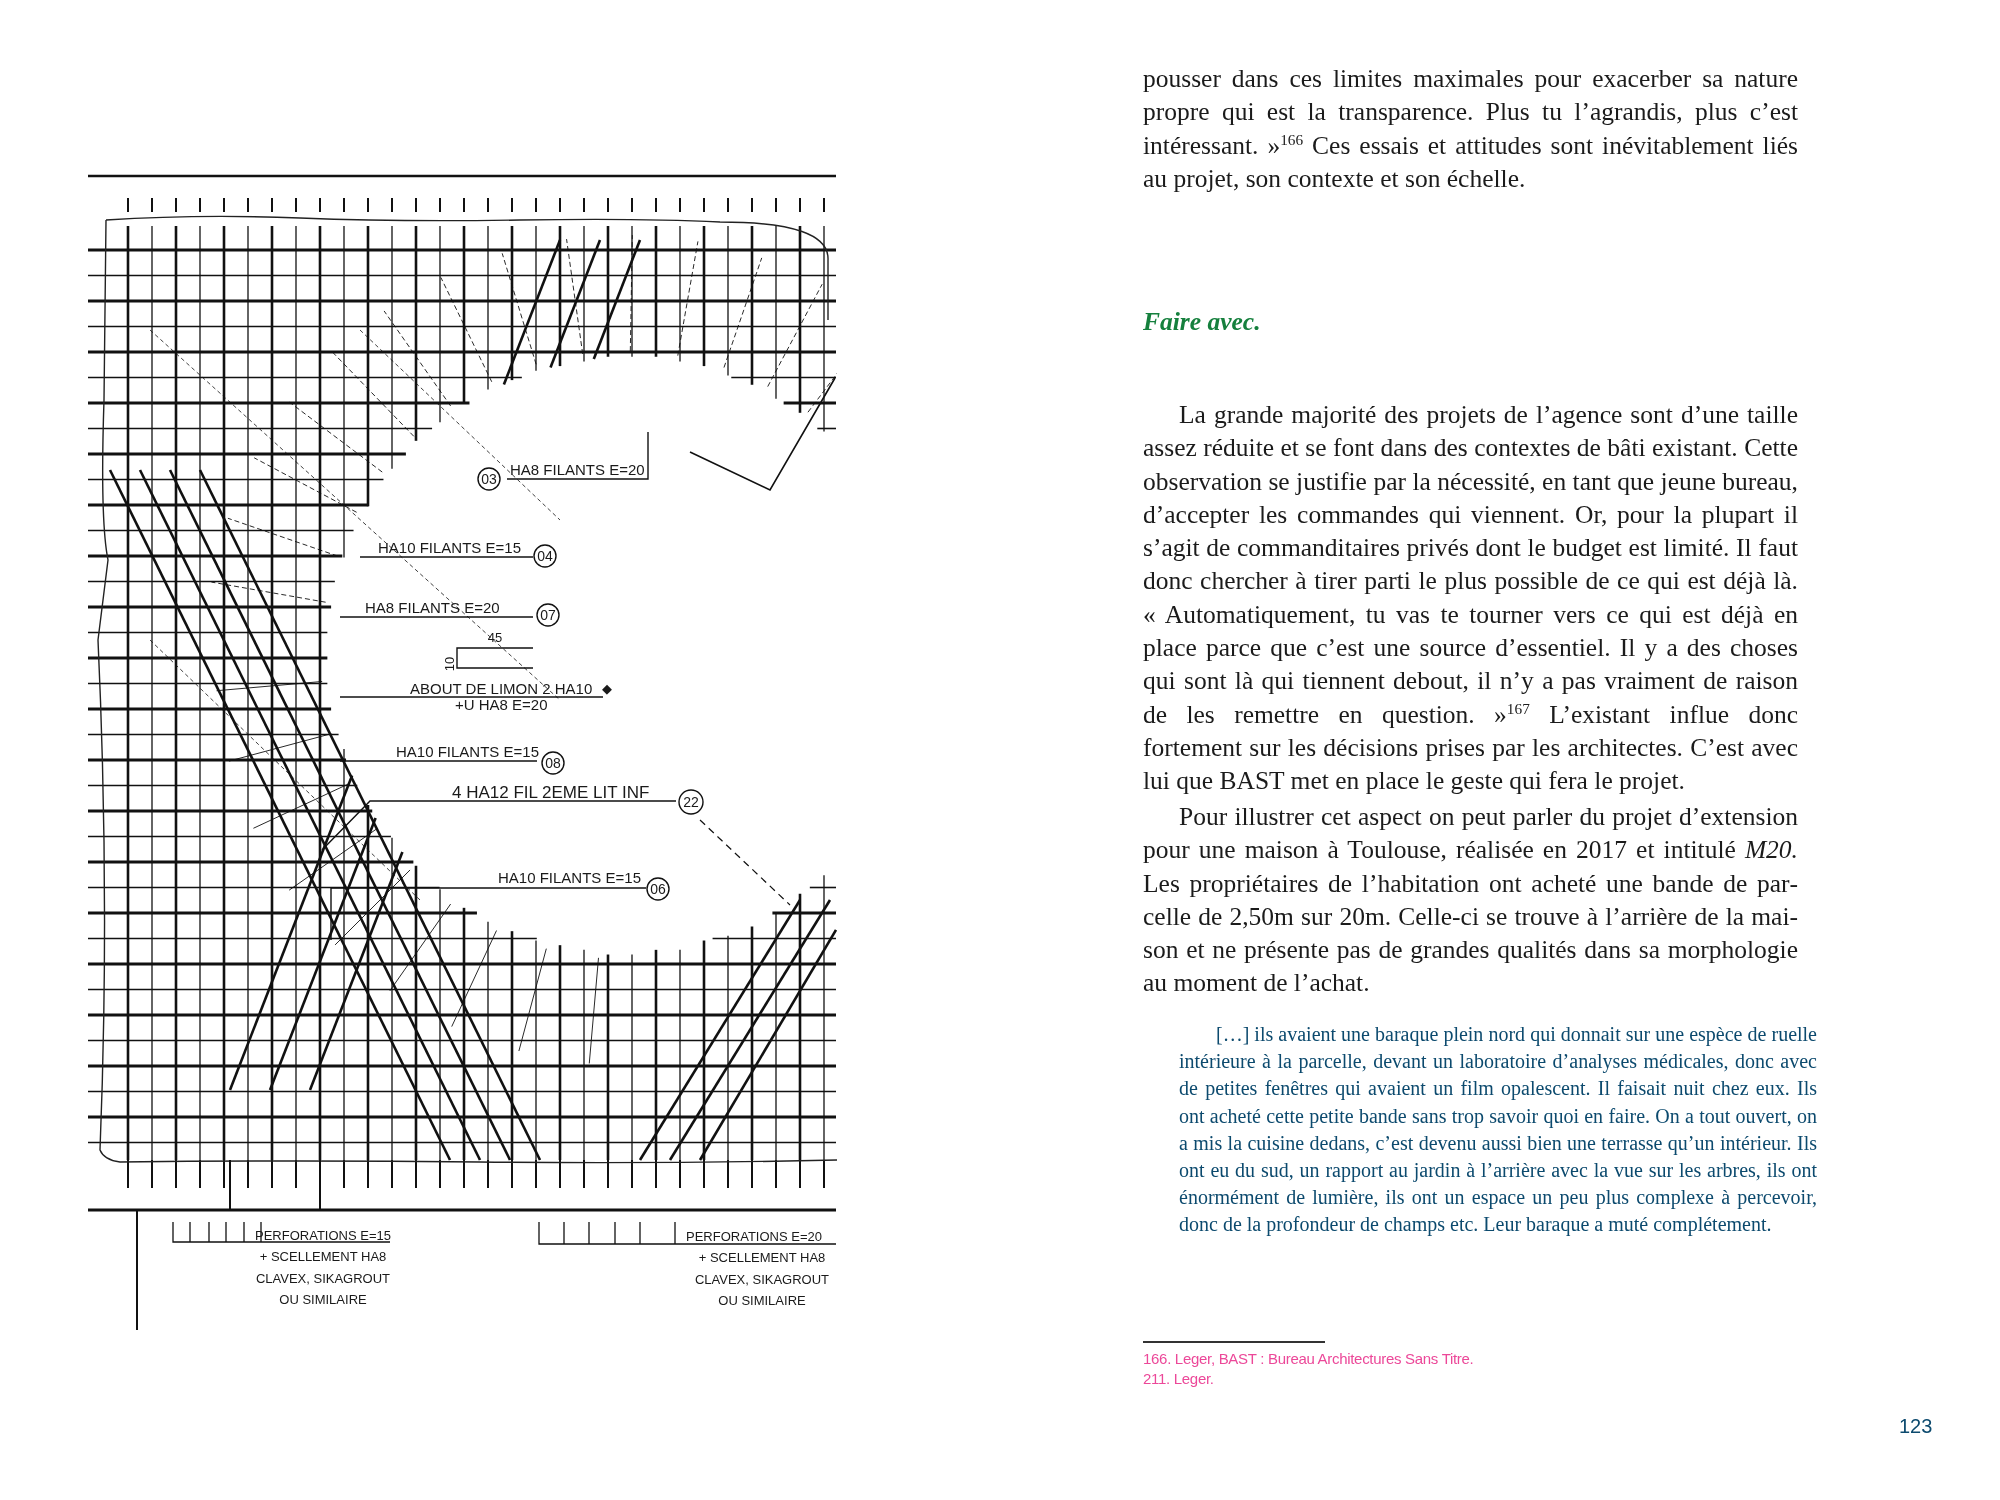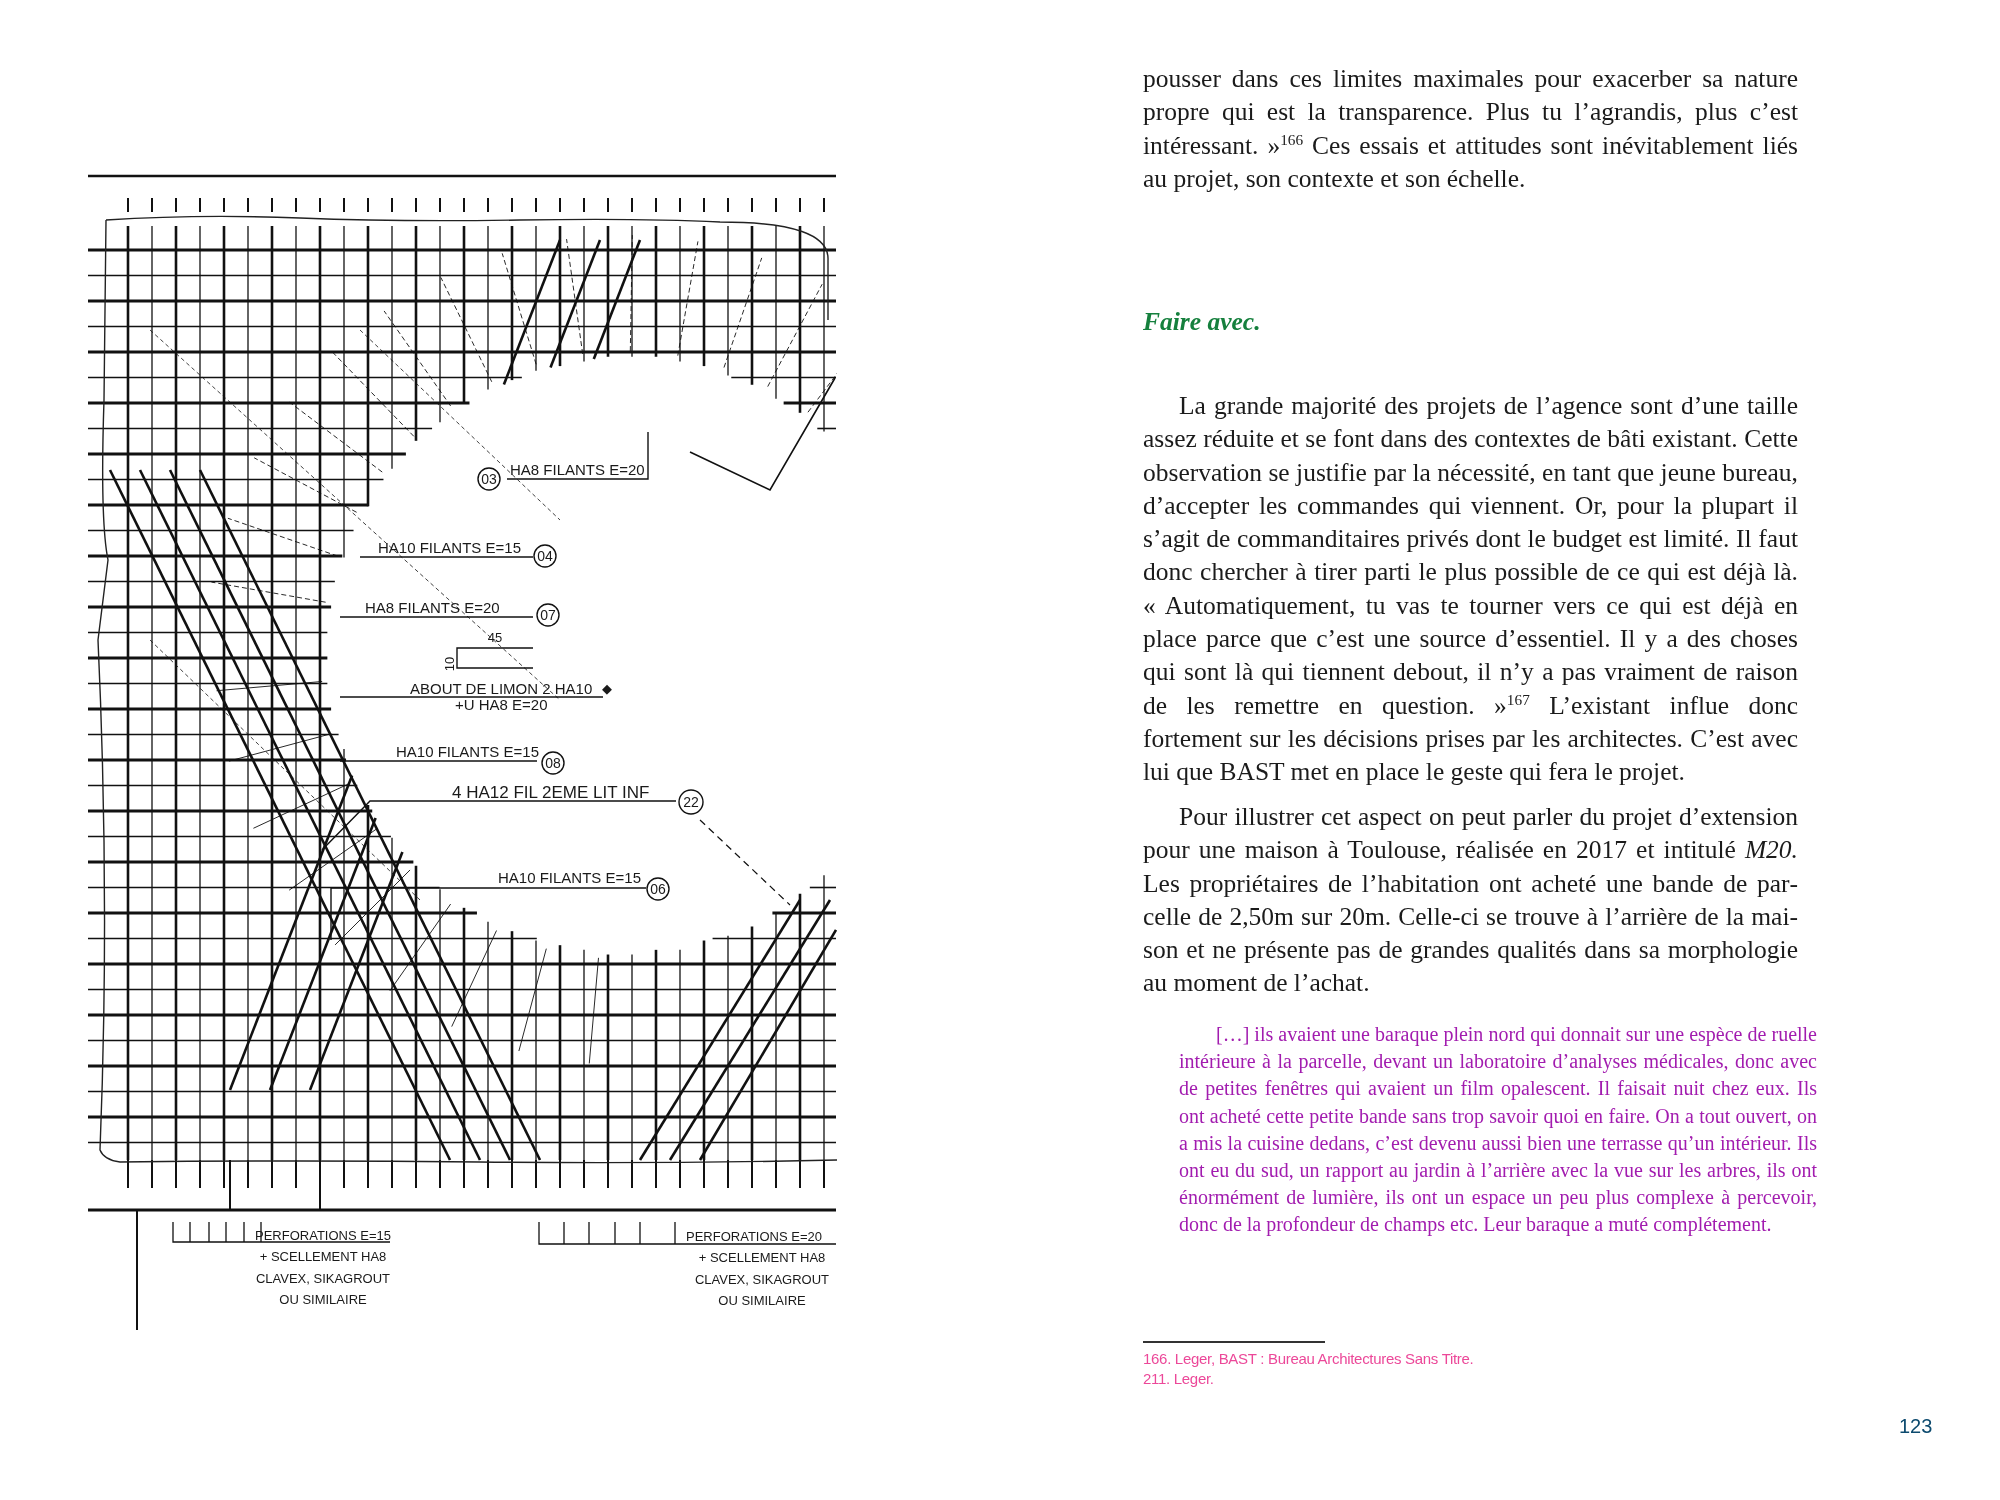--- a/index.html
+++ b/index.html
@@ -11,23 +11,23 @@
   .dlabel { font-family:"Liberation Sans", sans-serif; font-size:15px; fill:#1a1a1a; }
   .dlabel-lg { font-family:"Liberation Sans", sans-serif; font-size:17px; fill:#1a1a1a; }
   .dlabel-sm { font-family:"Liberation Sans", sans-serif; font-size:13px; fill:#1a1a1a; }
   .tag { font-family:"Liberation Sans", sans-serif; font-size:14px; fill:#1a1a1a; }
 
   .text-col { position:absolute; left:143px; width:655px; font-family:"Liberation Serif", "DejaVu Serif", serif; color:#1b1b1b; }
   .p { font-size:25.5px; line-height:33.3px; text-align:justify; margin:0; hyphens:manual; }
   .p.indent { text-indent:36px; }
   #p-intro { top:62px; }
   #heading { position:absolute; left:143px; top:307px; font-family:"Liberation Serif", serif; font-style:italic; font-weight:bold; font-size:25.5px; color:#15803d; margin:0; }
-  #p-main1 { top:389px; }
+  #p-main1 { top:398px; }
   #p-main2 { top:800px; }
-  .quote { position:absolute; left:179px; width:638px; top:1021px; font-family:"Liberation Serif", serif; font-size:20px; line-height:27.2px; text-align:justify; color:#a21caf; margin:0; text-indent:37px; }
+  .quote { position:absolute; left:179px; width:638px; top:1021px; font-family:"Liberation Serif", serif; font-size:20px; line-height:27.2px; text-align:justify; color:#0c4a6e; margin:0; text-indent:37px; }
   sup { font-size:60%; line-height:0; vertical-align:super; }
   .fn-rule { position:absolute; left:143px; top:1341px; width:182px; height:0; border-top:2px solid #333; }
   .footnotes { position:absolute; left:143px; top:1349px; font-family:"Liberation Sans", sans-serif; font-size:15px; line-height:20px; color:#ec4899; letter-spacing:-0.3px; }
   .page-num { position:absolute; left:899px; top:1415px; font-family:"Liberation Sans", sans-serif; font-size:20px; color:#0c4a6e; }
 </style>
 </head>
 <body>
 
 <div class="page" id="left-page">
   <svg id="drawing" viewBox="0 0 1000 1500" xmlns="http://www.w3.org/2000/svg">

